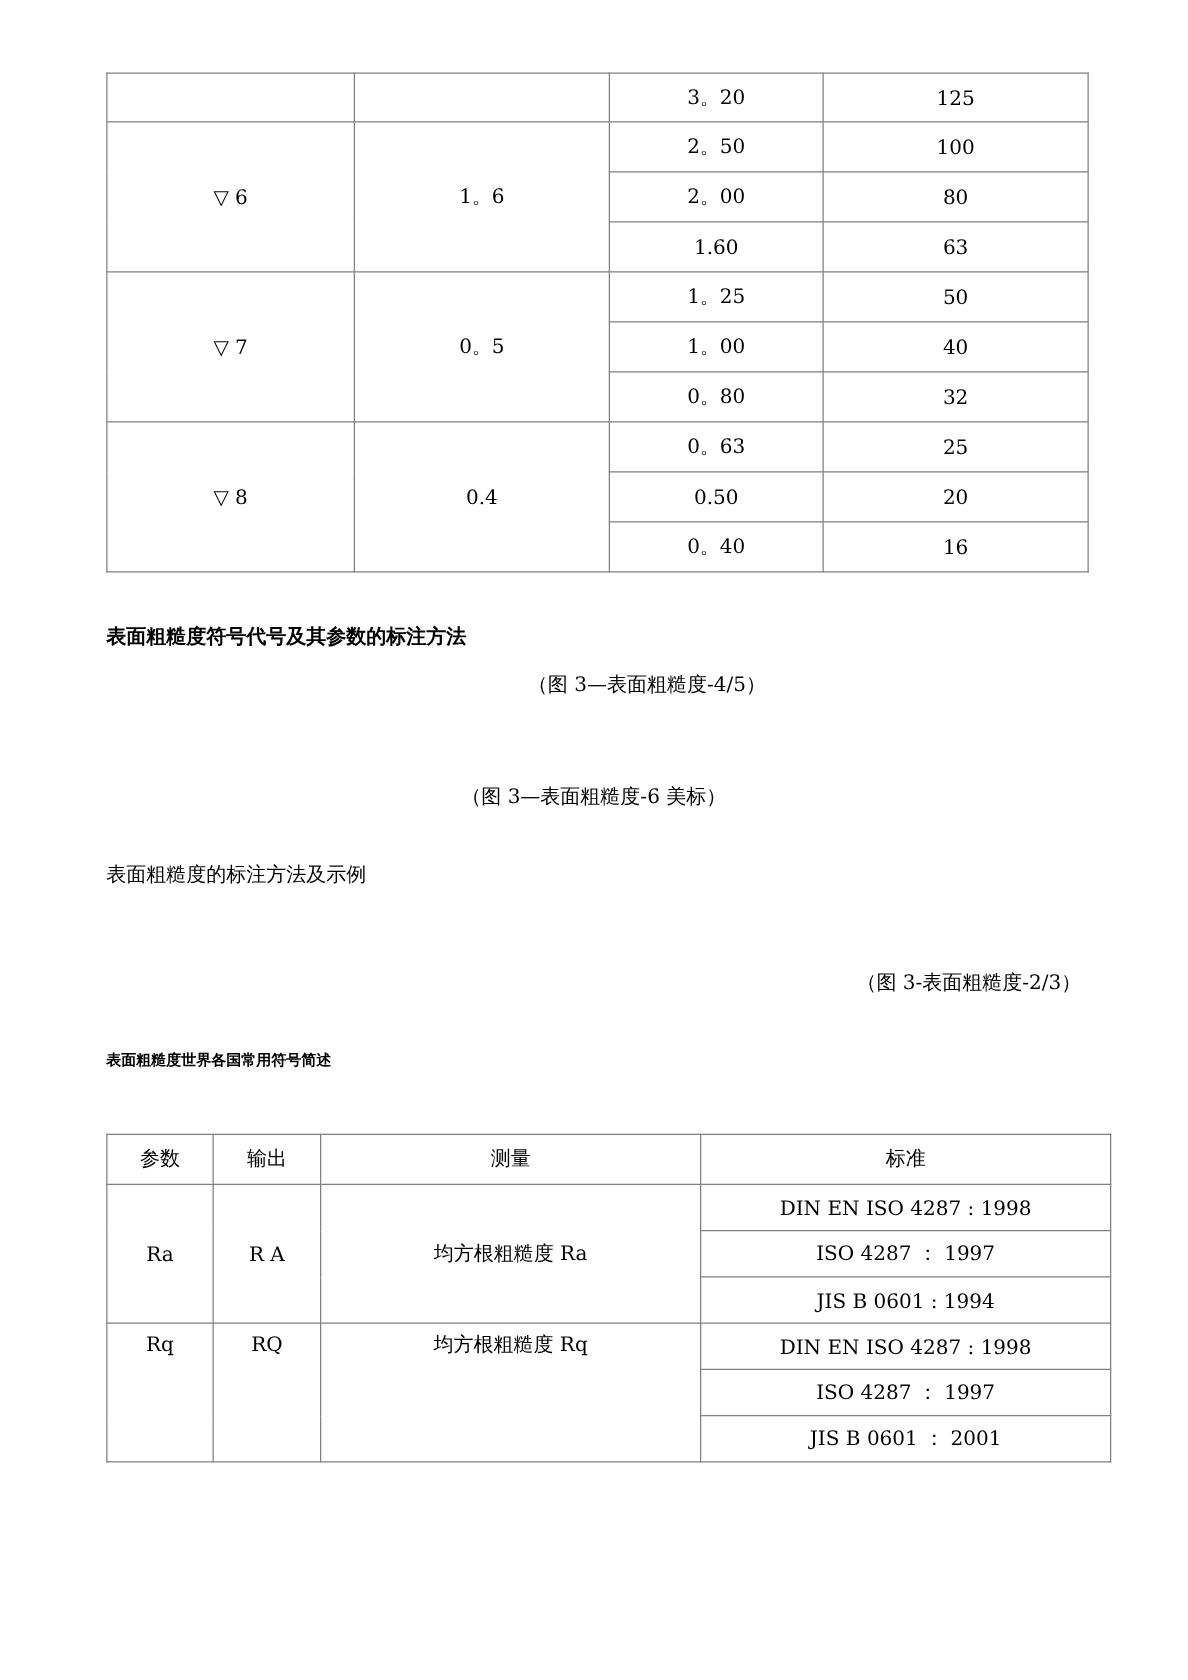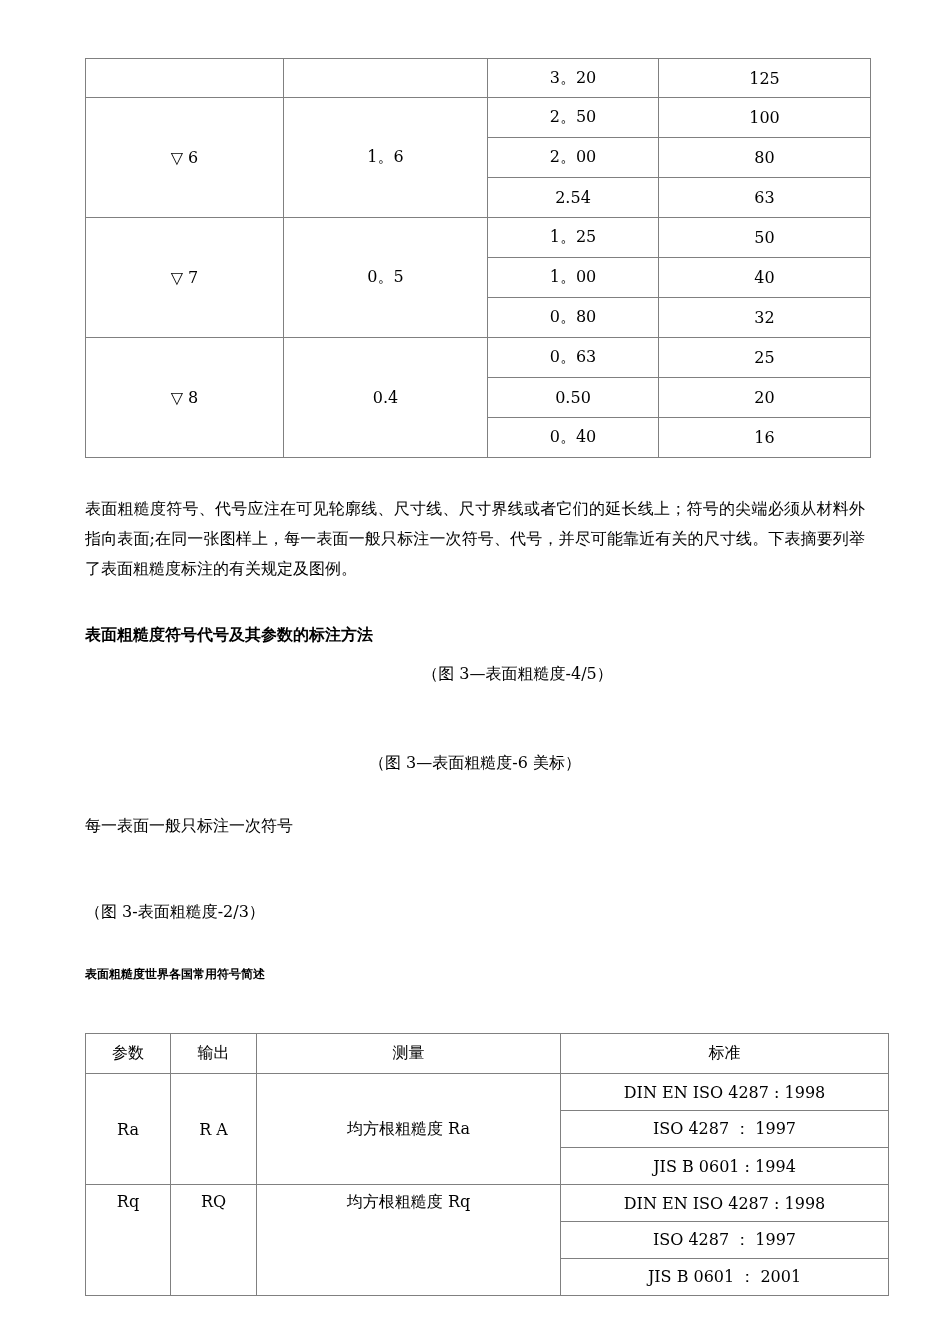--- a/index.html
+++ b/index.html
@@ -39,21 +39,21 @@
     text-align: justify;
   }
   .h-bold {
     margin: 40px 0 0 0;
     font-size: 16px;
     font-weight: bold;
     line-height: 22px;
   }
   .cap { margin: 17px 0 0 0; font-size: 16px; line-height: 22px; text-align: center; }
   .cap-center { margin: 67px 0 0 0; font-size: 16px; line-height: 22px; width: 780px; text-align: center; }
-  .cap-center2 { margin: 64px 0 0 0; font-size: 16px; line-height: 22px; width: 780px; text-align: left; }
+  .cap-center2 { margin: 64px 0 0 0; font-size: 16px; line-height: 22px; width: 780px; text-align: right; }
   .subtext { margin: 41px 0 0 0; font-size: 16px; line-height: 22px; }
   .h-last { margin: 40px 0 0 0; font-size: 12px; font-weight: bold; line-height: 22px; }
 </style>
 </head>
 <body>
 
 <div class="page">
 
   <table class="t1">
     <colgroup>
@@ -74,21 +74,21 @@
         <td rowspan="3">▽ 6</td>
         <td rowspan="3">1。6</td>
         <td>2。50</td>
         <td>100</td>
       </tr>
       <tr>
         <td>2。00</td>
         <td>80</td>
       </tr>
       <tr>
-        <td>2.54</td>
+        <td>1.60</td>
         <td>63</td>
       </tr>
 
       <tr>
         <td rowspan="3">▽ 7</td>
         <td rowspan="3">0。5</td>
         <td>1。25</td>
         <td>50</td>
       </tr>
       <tr>
@@ -110,29 +110,28 @@
         <td>0.50</td>
         <td>20</td>
       </tr>
       <tr>
         <td>0。40</td>
         <td>16</td>
       </tr>
     </tbody>
   </table>
 
-  <p class="para">表面粗糙度符号、代号应注在可见轮廓线、尺寸线、尺寸界线或者它们的延长线上；符号的尖端必须从材料外指向表面;在同一张图样上，每一表面一般只标注一次符号、代号，并尽可能靠近有关的尺寸线。下表摘要列举了表面粗糙度标注的有关规定及图例。</p>
 
   <div class="h-bold">表面粗糙度符号代号及其参数的标注方法</div>
 
   <div class="cap">（图 3—表面粗糙度-4/5）</div>
 
   <div class="cap-center">（图 3—表面粗糙度-6 美标）</div>
 
-  <div class="subtext">每一表面一般只标注一次符号</div>
+  <div class="subtext">表面粗糙度的标注方法及示例</div>
 
   <div class="cap-center2">（图 3-表面粗糙度-2/3）</div>
 
   <div class="h-last">表面粗糙度世界各国常用符号简述</div>
 
   <table class="t2">
     <colgroup>
       <col style="width:85px">
         <col style="width:86px">
         <col style="width:304px">

